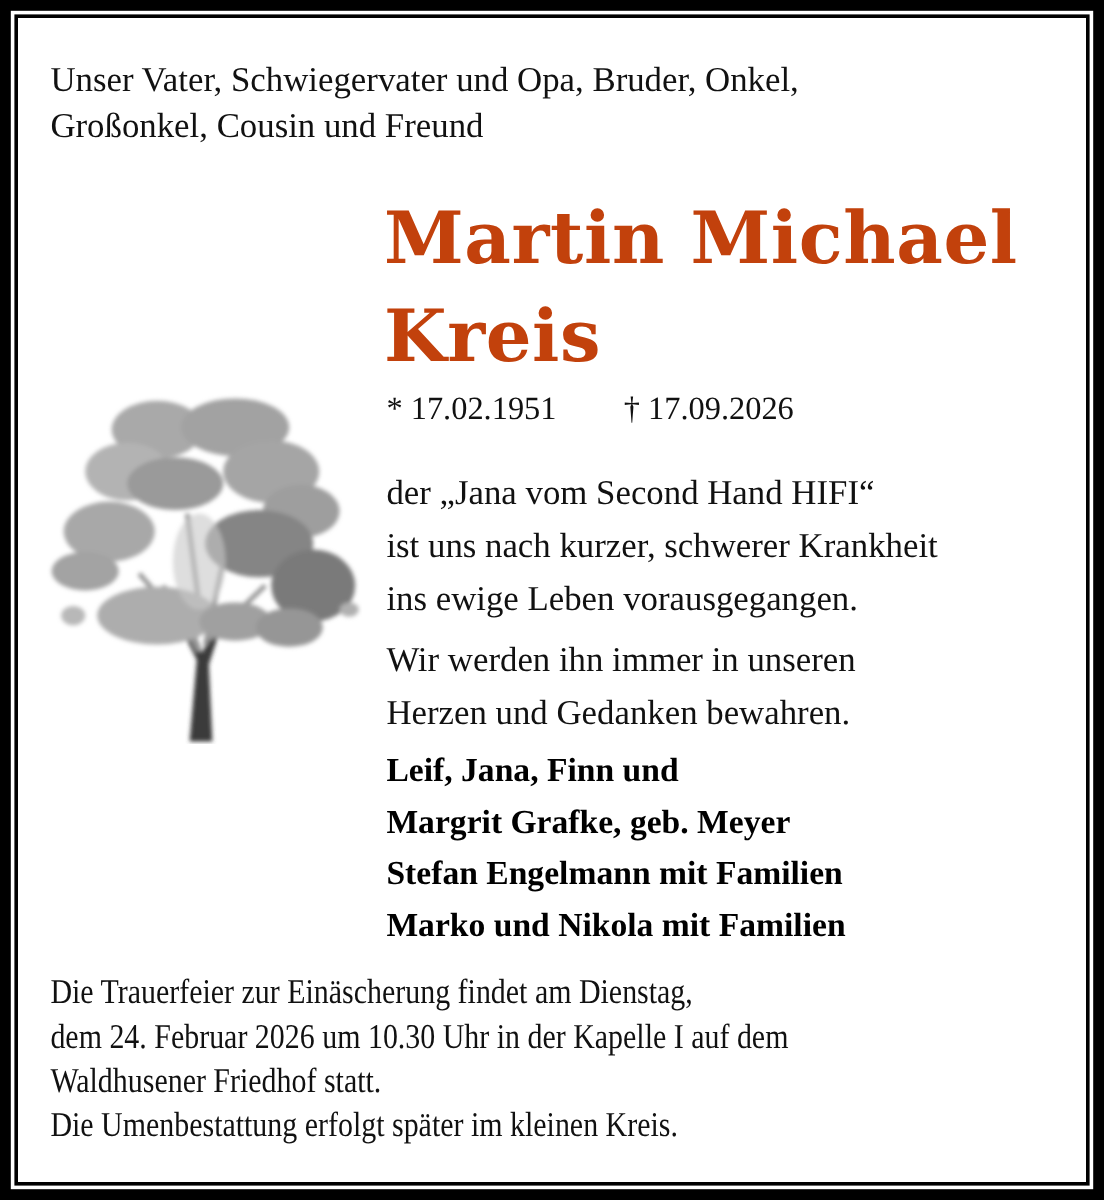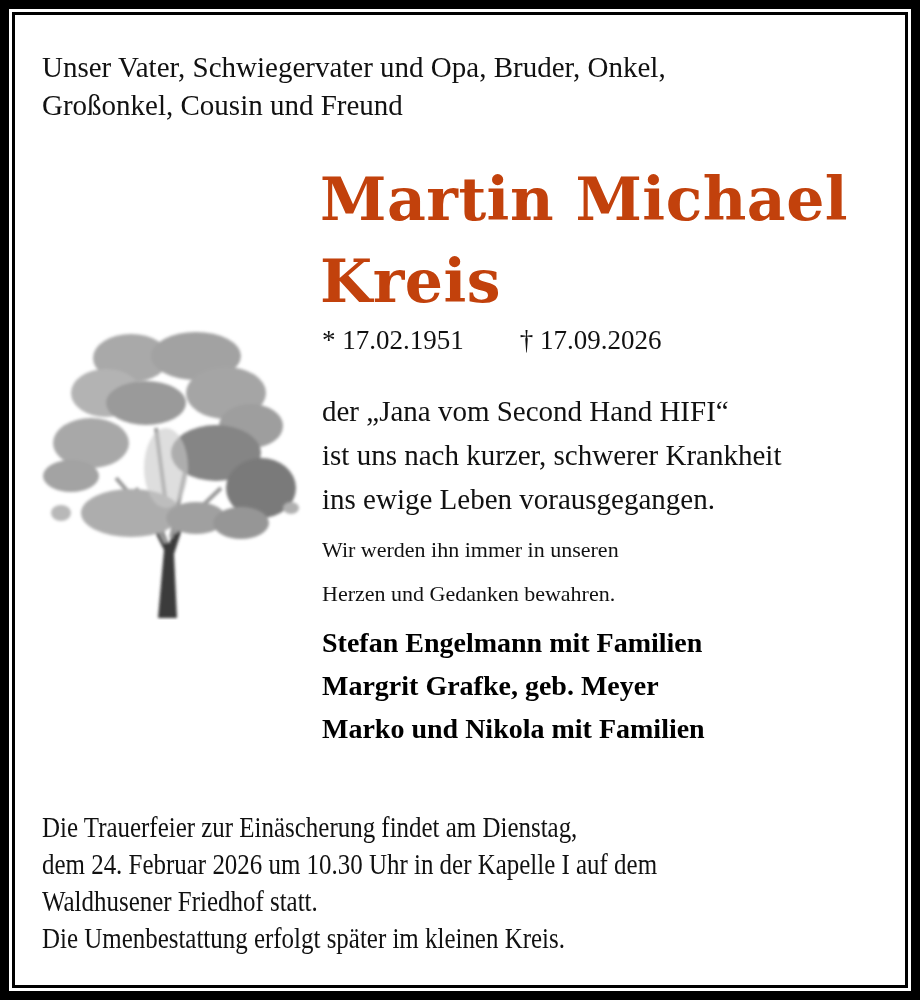--- a/index.html
+++ b/index.html
@@ -15,21 +15,21 @@
   .frame-inner {
     position: absolute; left: 12px; top: 12px; right: 12px; bottom: 12px;
     border: 3px solid #000; background: #fff; box-sizing: border-box;
   }
   .txt { position: absolute; color: #111; font-family: "Liberation Serif", "DejaVu Serif", serif; white-space: nowrap; }
   .intro { left: 42px; top: 48px; font-size: 29px; line-height: 38px; }
   .name { left: 320px; top: 158px; font-family: "DejaVu Serif", "Liberation Serif", serif; font-weight: bold; font-size: 60px; line-height: 82px; letter-spacing: 0.5px; color: #c2410c; }
   .dates { left: 322px; top: 322px; font-size: 27px; line-height: 36px; }
   .dates .death { display: inline-block; margin-left: 56px; }
   .para1 { left: 322px; top: 389px; font-size: 29px; line-height: 44px; }
-  .para2 { left: 322px; top: 528px; font-size: 22px; line-height: 44px; font-family: Liberation Serif, serif; }
+  .para2 { left: 322px; top: 528px; font-size: 29px; line-height: 44px; font-family: Liberation Serif, serif; }
   .signers { left: 322px; top: 621px; font-size: 28px; line-height: 43px; font-weight: bold; color: #000; }
   .service { left: 42px; top: 809px; font-size: 29px; line-height: 37px; transform-origin: left top; transform: scaleX(0.86); font-family: "Liberation Serif", serif; }
   .line { display: block; }
   .tree { position: absolute; left: 36px; top: 318px; width: 266px; height: 302px; }
 </style>
 </head>
 <body>
 
 <div class="frame-outer"></div>
 <div class="frame-gap"></div>
@@ -84,22 +84,23 @@
   <span class="line">ist uns nach kurzer, schwerer Krankheit</span>
   <span class="line">ins ewige Leben vorausgegangen.</span>
 </div>
 
 <div class="txt para2">
   <span class="line">Wir werden ihn immer in unseren</span>
   <span class="line">Herzen und Gedanken bewahren.</span>
 </div>
 
 <div class="txt signers">
+  <span class="line">Leif, Jana, Finn und</span>
+  <span class="line">Margrit Grafke, geb. Meyer</span>
   <span class="line">Stefan Engelmann mit Familien</span>
-  <span class="line">Margrit Grafke, geb. Meyer</span>
   <span class="line">Marko und Nikola mit Familien</span>
 </div>
 
 <div class="txt service">
   <span class="line">Die Trauerfeier zur Einäscherung findet am Dienstag,</span>
   <span class="line">dem 24. Februar 2026 um 10.30 Uhr in der Kapelle I auf dem</span>
   <span class="line">Waldhusener Friedhof statt.</span>
   <span class="line">Die Umenbestattung erfolgt später im kleinen Kreis.</span>
 </div>
 

